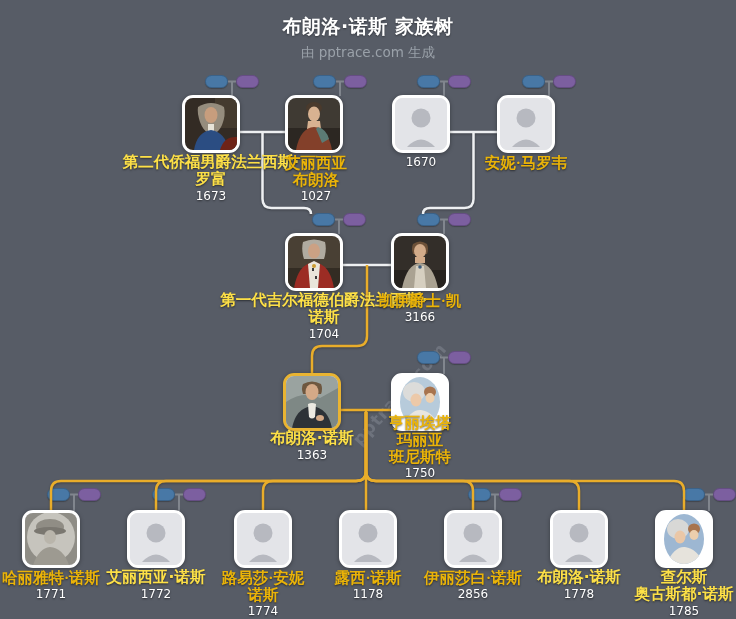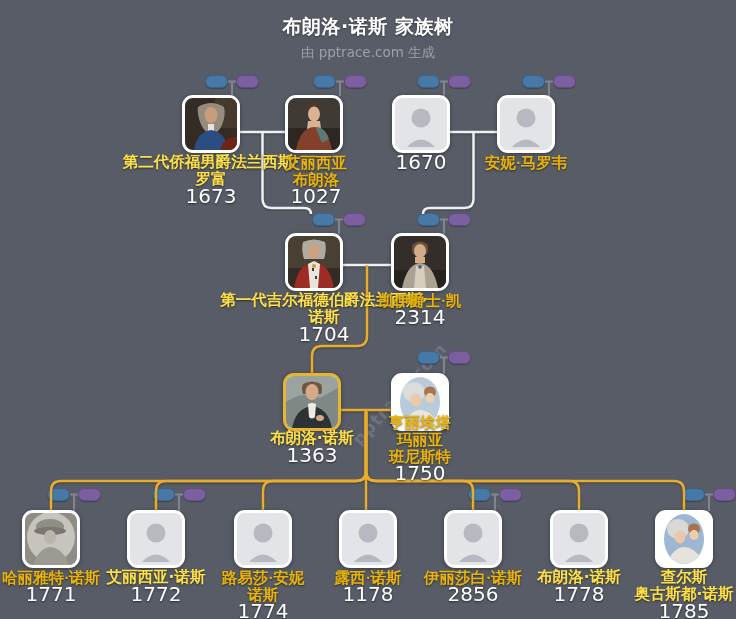--- a/index.html
+++ b/index.html
@@ -41,21 +41,21 @@
   .label{
     position:absolute;width:240px;text-align:center;z-index:5;pointer-events:none;
   }
   .pname{
     font-size:15.5px;font-weight:700;line-height:17px;white-space:pre-line;
     text-shadow:0 1px 2px rgba(0,0,0,.55);
   }
   .pname.male{color:#fde047;}
   .pname.female{color:#eab308;font-family:Liberation Serif, serif;}
   .pyear{
-    font-size:20px;line-height:17px;color:#ffffff;
+    font-size:12px;line-height:17px;color:#ffffff;
     text-shadow:0 1px 2px rgba(0,0,0,.55);
   }
 </style>
 </head>
 <body>
 
 <div class="hdr-title">布朗洛·诺斯 家族树</div>
 <div class="hdr-sub">由 pptrace.com 生成</div>
 
 <div class="watermark">pptrace.com</div>
@@ -312,21 +312,21 @@
   <div class="pname female">艾丽西亚
 布朗洛</div>
   <div class="pyear">1027</div>
 </div>
 <div class="label" style="left:406px;top:154px">
   <div class="pname female">安妮·马罗韦</div>
   <div class="pyear"></div>
 </div>
 <div class="label" style="left:300px;top:292px">
   <div class="pname female">凯伊爵士·凯</div>
-  <div class="pyear">2314</div>
+  <div class="pyear">3166</div>
 </div>
 <div class="label" style="left:300px;top:414px">
   <div class="pname female">亨丽埃塔
 玛丽亚
 班尼斯特</div>
   <div class="pyear">1750</div>
 </div>
 <div class="label" style="left:-69px;top:569px">
   <div class="pname female">哈丽雅特·诺斯</div>
   <div class="pyear">1771</div>

